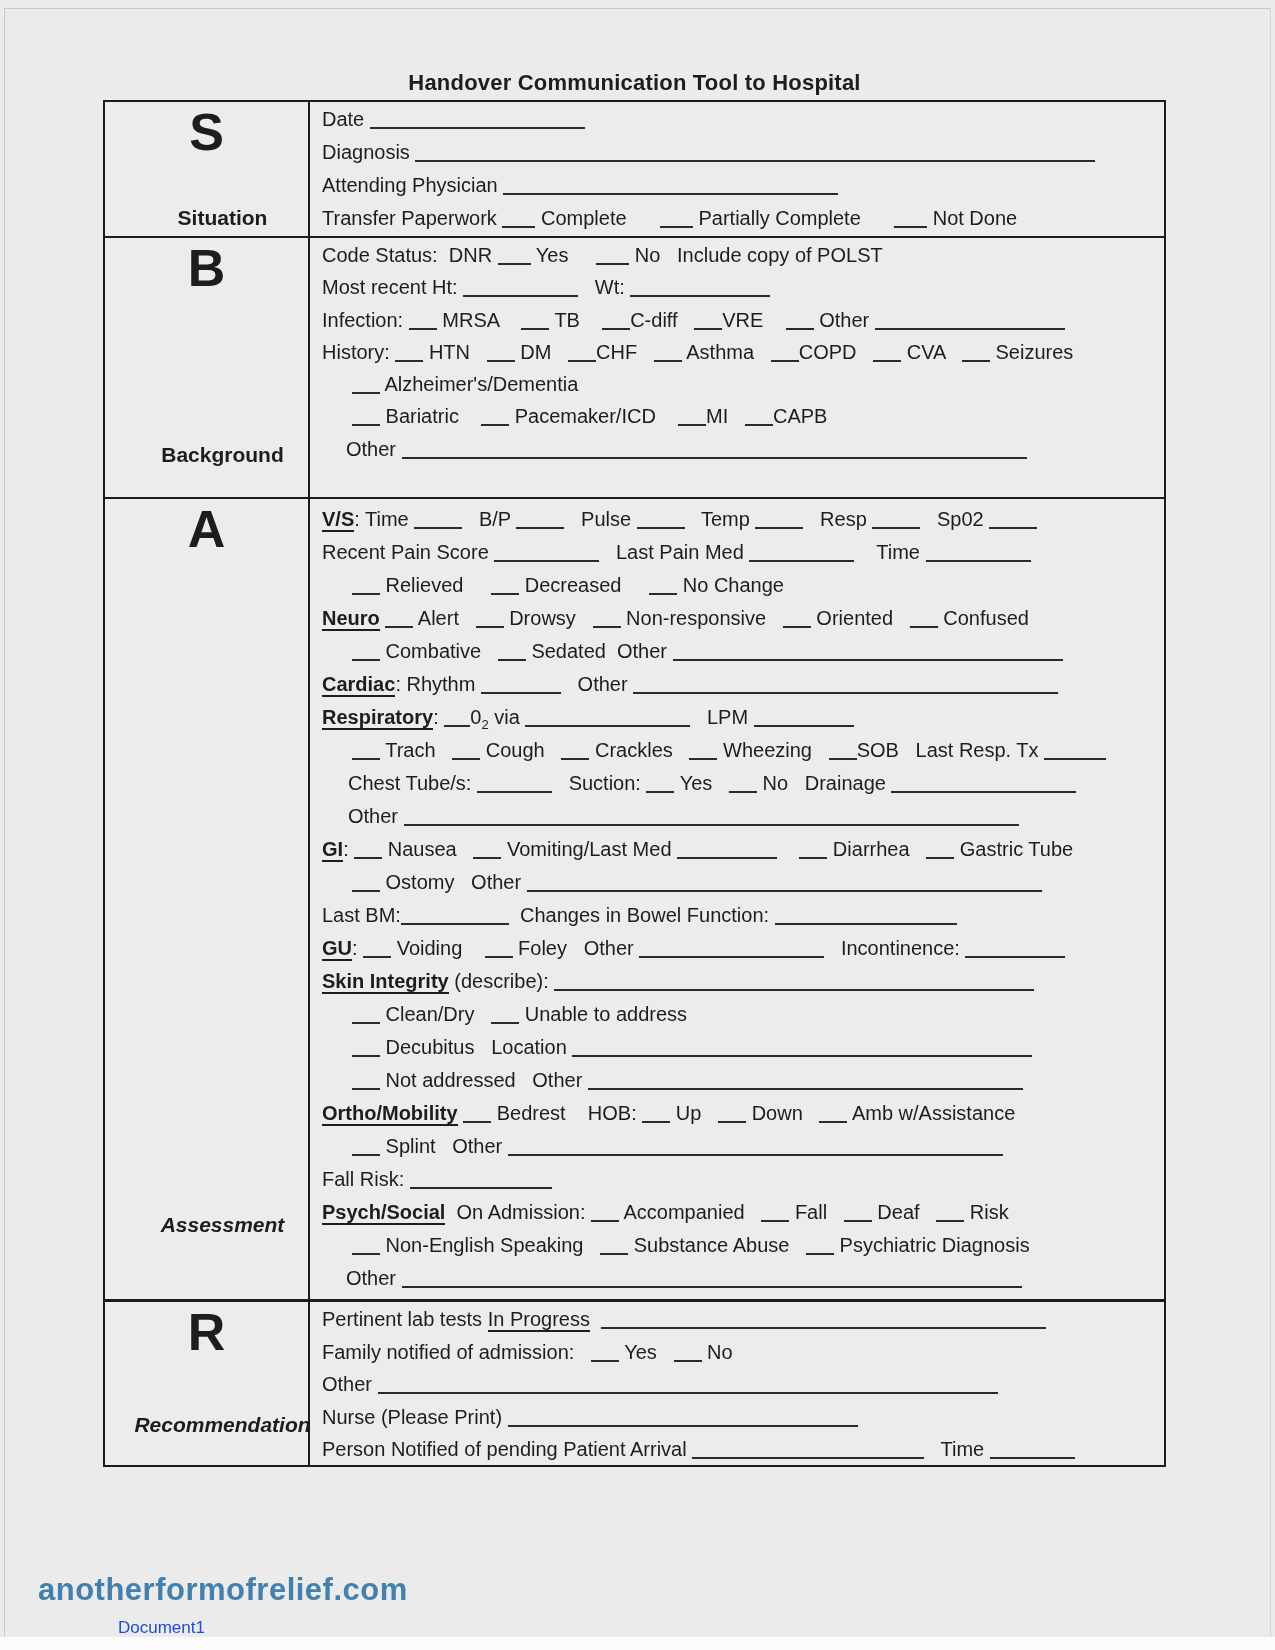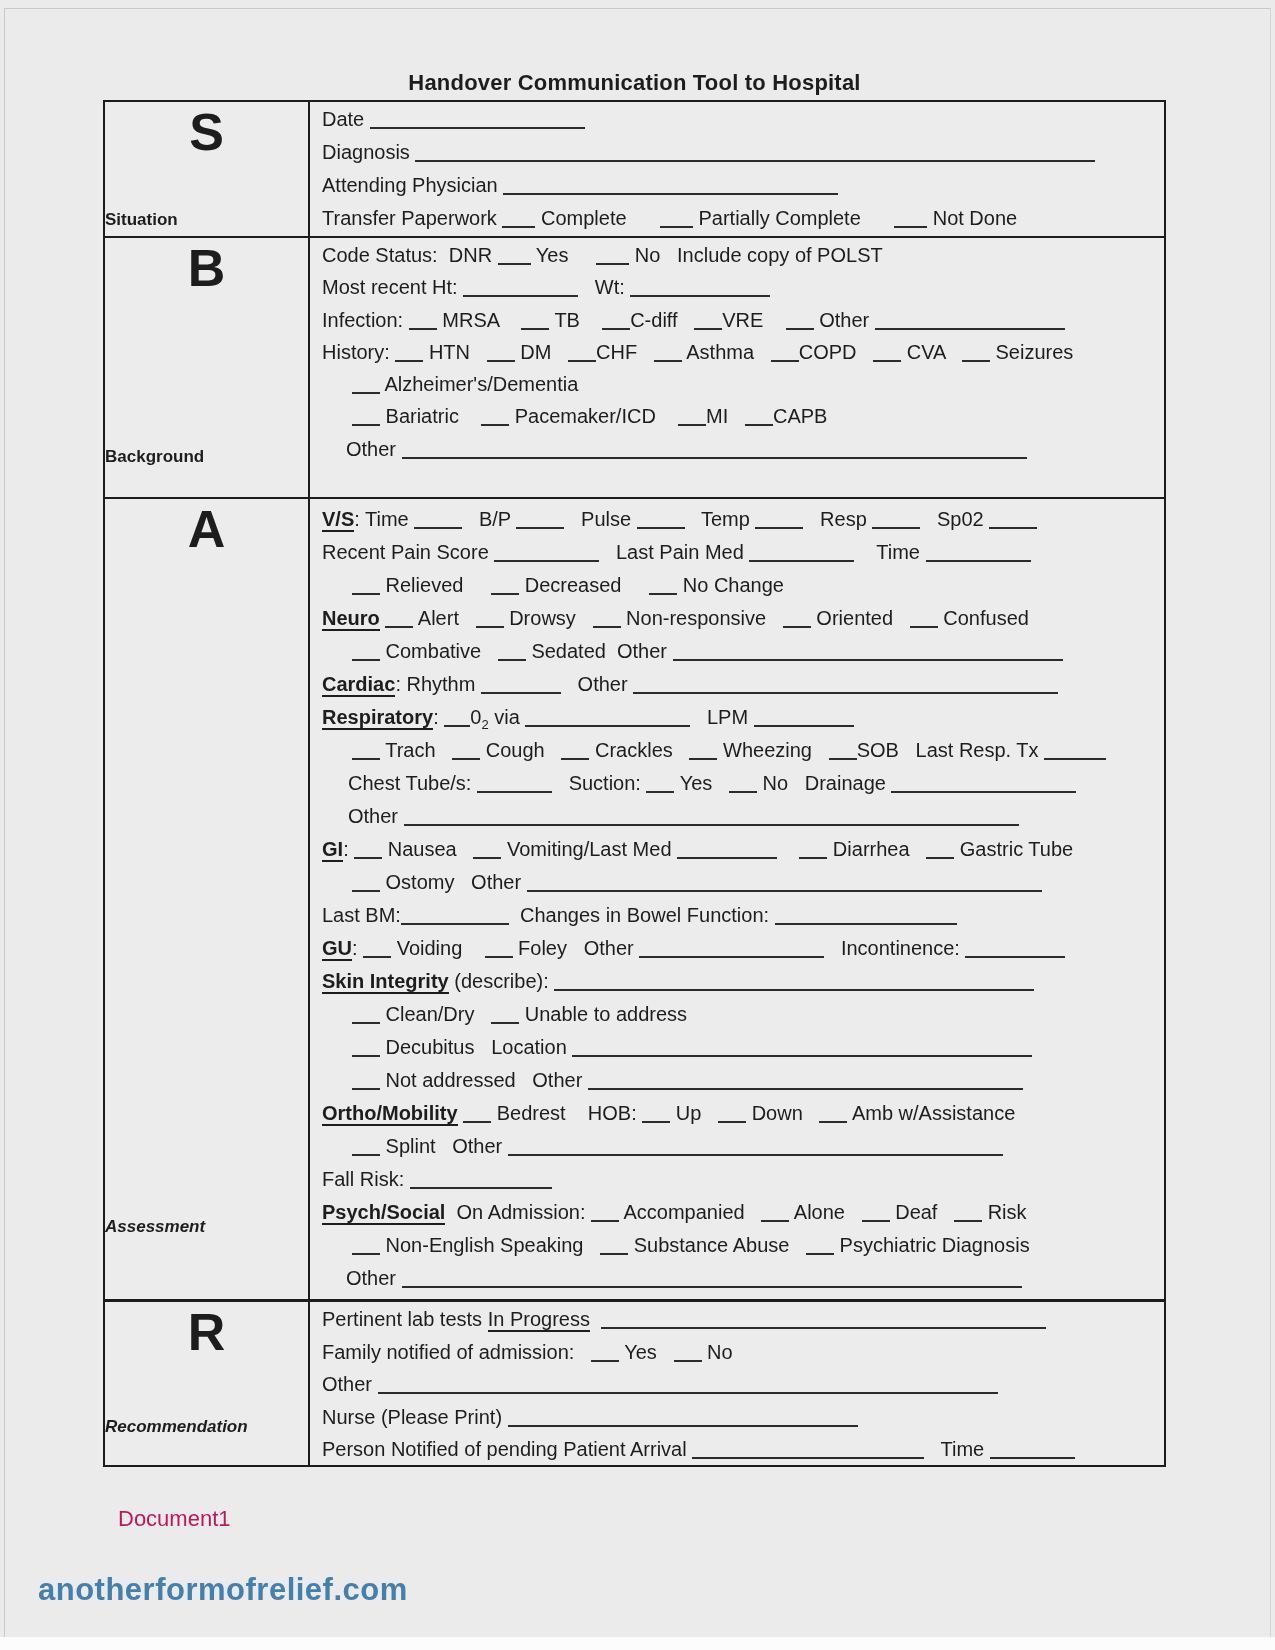--- a/index.html
+++ b/index.html
@@ -28,42 +28,42 @@
   .row-r{border-top-width:3px !important;}
   .labcol{
     width:203px;flex:0 0 203px;border-right:2px solid #1c1c1c;
     position:relative;
   }
   .letter{
     position:absolute;top:2px;left:0;width:100%;text-align:center;
     font-weight:bold;font-size:52px;line-height:1.1;
   }
   .seclabel{
-    position:absolute;left:0;width:100%;text-align:left;
-    font-weight:bold;font-size:17px;
+    position:absolute;left:16px;width:100%;text-align:center;
+    font-weight:bold;font-size:21px;
   }
   .content{
     flex:1 1 auto;padding:1px 8px 0 12px;overflow:hidden;
   }
   .line{
     white-space:pre;font-size:20px;height:33px;line-height:33px;
   }
   .row-b .line{height:32.3px;line-height:32.3px;}
   .row-a .content{padding-top:4px;}
   .row-r .line{height:32.5px;line-height:32.5px;}
   .hdr{font-weight:bold;border-bottom:2px solid #1d1d1d;}
   .und{border-bottom:2px solid #1d1d1d;}
   .blank{
     display:inline-block;height:14px;vertical-align:-3px;
     border-bottom:2px solid #2b2b2b;
   }
   .indent{display:inline-block;height:1px;}
   sub{font-size:13px;}
   .footer-doc{
-    position:absolute;left:118px;top:1506px;font-size:22px;color:#be185d;
+    position:absolute;left:118px;top:1618px;font-size:17px;color:#1d4ed8;
   }
   .watermark{
     position:absolute;left:38px;top:1572px;
     font-size:31px;font-weight:bold;letter-spacing:0.5px;
     color:#4380ad;
   }
   .bottom-strip{
     position:absolute;left:0;bottom:0;width:100%;height:13px;background:#fcfcfc;
   }
 </style>
@@ -122,21 +122,21 @@
         <div class="line"><span class="indent" style="width: 30px;"></span><span class="blank" style="width: 28px;"></span><span> Ostomy   Other </span><span class="blank" style="width: 515px;"></span></div>
         <div class="line"><span>Last BM:</span><span class="blank" style="width: 108px;"></span><span>  Changes in Bowel Function: </span><span class="blank" style="width: 182px;"></span></div>
         <div class="line"><span class="hdr">GU</span><span>: </span><span class="blank" style="width: 28px;"></span><span> Voiding    </span><span class="blank" style="width: 28px;"></span><span> Foley   Other </span><span class="blank" style="width: 185px;"></span><span>   Incontinence: </span><span class="blank" style="width: 100px;"></span></div>
         <div class="line"><span class="hdr">Skin Integrity</span><span> (describe): </span><span class="blank" style="width: 480px;"></span></div>
         <div class="line"><span class="indent" style="width: 30px;"></span><span class="blank" style="width: 28px;"></span><span> Clean/Dry   </span><span class="blank" style="width: 28px;"></span><span> Unable to address</span></div>
         <div class="line"><span class="indent" style="width: 30px;"></span><span class="blank" style="width: 28px;"></span><span> Decubitus   Location </span><span class="blank" style="width: 460px;"></span></div>
         <div class="line"><span class="indent" style="width: 30px;"></span><span class="blank" style="width: 28px;"></span><span> Not addressed   Other </span><span class="blank" style="width: 435px;"></span></div>
         <div class="line"><span class="hdr">Ortho/Mobility</span><span> </span><span class="blank" style="width: 28px;"></span><span> Bedrest    HOB: </span><span class="blank" style="width: 28px;"></span><span> Up   </span><span class="blank" style="width: 28px;"></span><span> Down   </span><span class="blank" style="width: 28px;"></span><span> Amb w/Assistance</span></div>
         <div class="line"><span class="indent" style="width: 30px;"></span><span class="blank" style="width: 28px;"></span><span> Splint   Other </span><span class="blank" style="width: 495px;"></span></div>
         <div class="line"><span>Fall Risk: </span><span class="blank" style="width: 142px;"></span></div>
-        <div class="line"><span class="hdr">Psych/Social</span><span>  On Admission: </span><span class="blank" style="width: 28px;"></span><span> Accompanied   </span><span class="blank" style="width: 28px;"></span><span> Alone   </span><span class="blank" style="width: 28px;"></span><span> Deaf   </span><span class="blank" style="width: 28px;"></span><span> Risk</span></div>
+        <div class="line"><span class="hdr">Psych/Social</span><span>  On Admission: </span><span class="blank" style="width: 28px;"></span><span> Accompanied   </span><span class="blank" style="width: 28px;"></span><span> Fall   </span><span class="blank" style="width: 28px;"></span><span> Deaf   </span><span class="blank" style="width: 28px;"></span><span> Risk</span></div>
         <div class="line"><span class="indent" style="width: 30px;"></span><span class="blank" style="width: 28px;"></span><span> Non-English Speaking   </span><span class="blank" style="width: 28px;"></span><span> Substance Abuse   </span><span class="blank" style="width: 28px;"></span><span> Psychiatric Diagnosis</span></div>
         <div class="line"><span class="indent" style="width: 24px;"></span><span>Other </span><span class="blank" style="width: 620px;"></span></div>
       </div>
     </div>
     <div class="row row-r" style="height: 163px;">
       <div class="labcol">
         <div class="letter">R</div>
         <div class="seclabel" style="bottom: 28px; font-style: italic;">Recommendation</div>
       </div>
       <div class="content">

